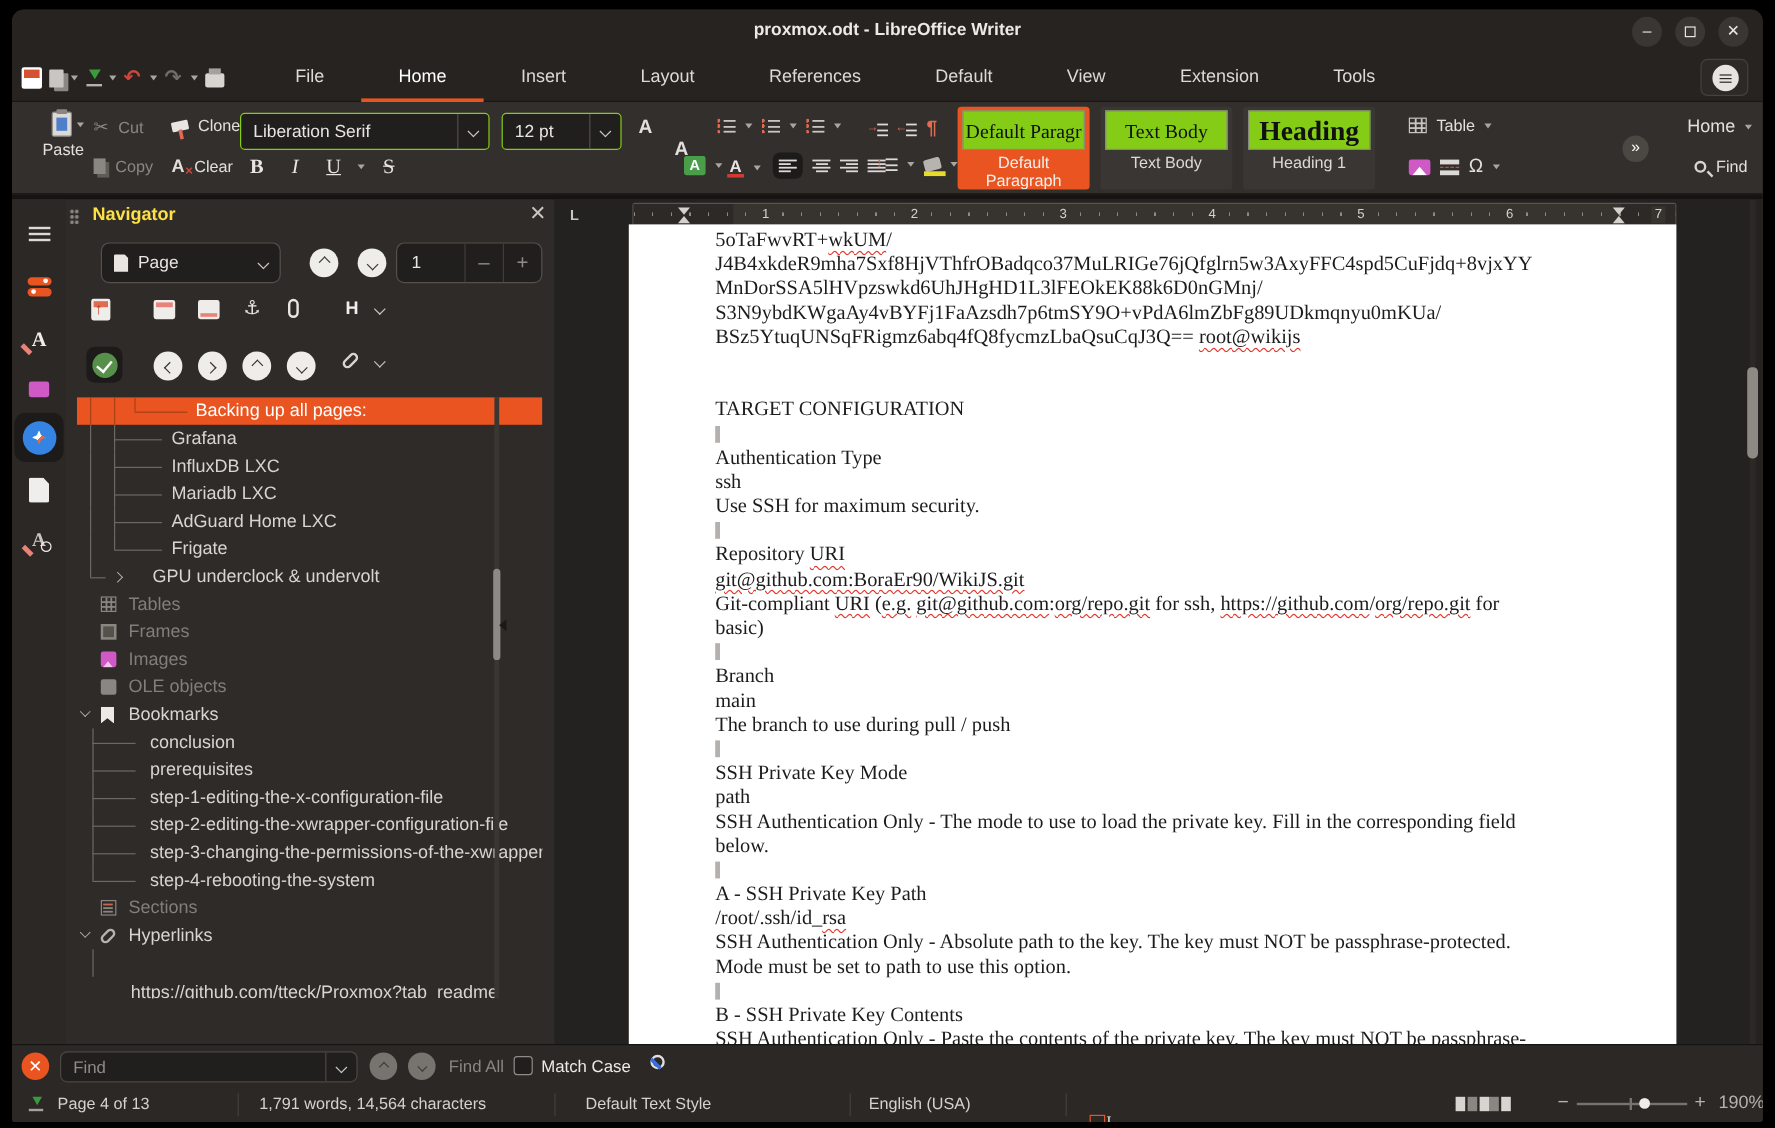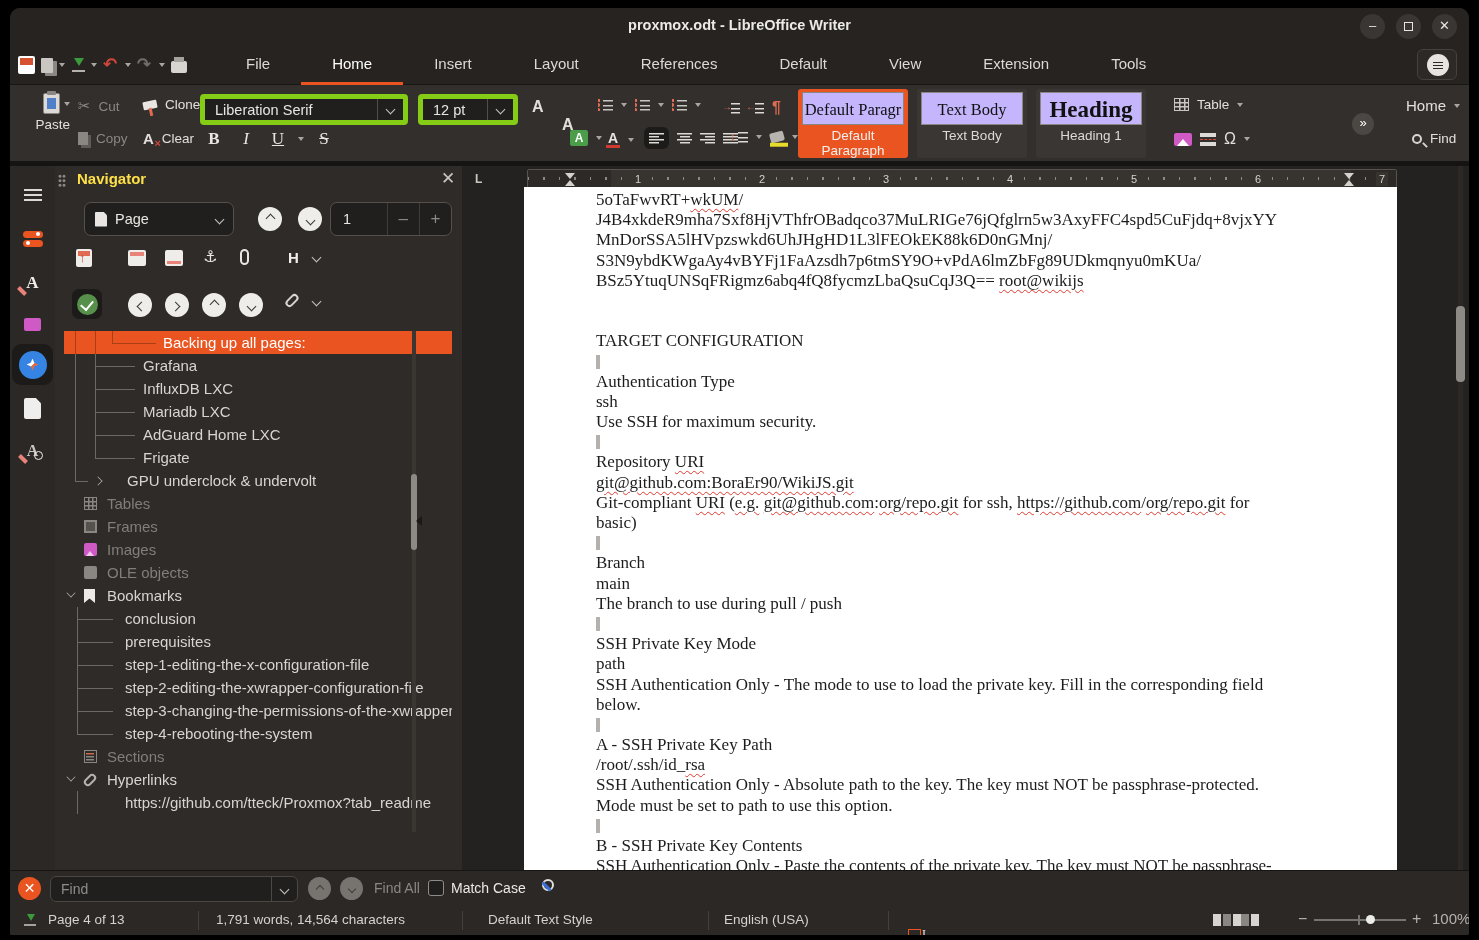--- a/index.html
+++ b/index.html
@@ -45,21 +45,21 @@
   .clip-ic{position:relative;width:17px;height:21px;background:#dcd9d6;border-radius:2px;border:1px solid #8a8783}
   .clip-ic::before{content:"";position:absolute;left:3px;top:-3px;width:9px;height:4px;background:#8a8783;border-radius:1px}
   .clip-ic::after{content:"";position:absolute;left:3px;top:4px;width:9px;height:11px;background:#4f7fc9}
   .big-btn{display:flex;flex-direction:column;align-items:flex-end;gap:3px}
   .scissors{font-size:15px;color:#8a8783}
   .copy-ic{width:10px;height:13px;background:#8a8783;box-shadow:3px 3px 0 #5f5c58}
   .clone-ic{width:14px;height:8px;background:#e8e5e2;border-radius:1px;position:relative;transform:rotate(-12deg)}
   .clone-ic::after{content:"";position:absolute;left:5px;top:7px;width:3px;height:8px;background:#e06a52}
   .clearA{position:relative;font-size:15px;font-weight:bold;color:#e2dfdc}
   .clearA::after{content:"×";position:absolute;right:-7px;bottom:-2px;color:#d0463a;font-size:11px}
-  .combo{display:flex;align-items:center;height:31px;background:#211f1d;border:5px solid #84cc16;border-radius:4px}
+  .combo{display:flex;align-items:center;height:31px;background:#211f1d;border:1px solid #84cc16;border-radius:4px}
   .combo .val{padding:0 10px;flex:1;font-size:14.5px;color:#e8e5e2}
   .combo .cbtn{width:26px;align-self:stretch;border-left:1px solid #514d49;display:flex;align-items:center;justify-content:center}
   .ch{display:inline-block;width:7px;height:7px;border-right:1.8px solid #c9c6c2;border-bottom:1.8px solid #c9c6c2}
   .ch.up{transform:rotate(-135deg)}.ch.down{transform:rotate(45deg)}.ch.left{transform:rotate(135deg)}.ch.right{transform:rotate(-45deg)}
   .fontA{font-size:16px;font-weight:bold;color:#e2dfdc;position:relative}
   .tbtn{font-family:"Liberation Serif",serif;font-size:17px;color:#e8e5e2;width:24px;text-align:center}
   .seg{display:flex;align-items:center;gap:8px}
   .icon-lines{width:15px;height:12px;background:
     linear-gradient(#c9c6c2,#c9c6c2) 5px 1px/10px 1.5px,
     linear-gradient(#c9c6c2,#c9c6c2) 5px 5.5px/10px 1.5px,
@@ -92,21 +92,21 @@
   .fc-A{font-size:14px;font-weight:bold;color:#e8e5e2;border-bottom:3.5px solid #cf3b30;padding:0 2px;line-height:13px}
   .spc-ic{position:relative;font-size:9px;font-weight:bold;color:#dcd9d6;letter-spacing:1px}
   .spc-ic::after{content:"↔";display:block;color:#e06a52;font-size:10px;margin-top:-2px;text-align:center}
   .sub-ic,.sup-ic{position:relative;font-size:15px;font-weight:bold;color:#dcd9d6}
   .sub-ic::after{content:"B";position:absolute;font-size:8px;color:#e06a52;right:-7px;bottom:-1px}
   .sup-ic::after{content:"B";position:absolute;font-size:8px;color:#e06a52;right:-7px;top:-1px}
   
   #style-gallery{position:absolute;left:788px;top:4px;display:flex;gap:9px;height:69px}
   .stylecard{width:110px;border-radius:3px;background:#3a3633;padding:3px 4px;text-align:center;overflow:hidden}
   .stylecard.selected{background:#e95420}
-  .sprev{background:#c4b5fd;color:#111;height:33px;line-height:33px;font-family:"Liberation Serif",serif;
+  .sprev{background:#84cc16;color:#111;height:33px;line-height:33px;font-family:"Liberation Serif",serif;
     font-size:16.5px;white-space:nowrap;overflow:hidden;border:1px solid #8a8783}
   .stylecard.s2 .sprev{font-size:23px;font-weight:bold}
   .slab{margin-top:3px;font-size:13.5px;color:#f2f0ee;line-height:15px;height:30px;overflow:hidden}
   .stylecard:not(.selected) .slab{color:#dcd9d6}
   .grid-ic{width:15px;height:13px;border:1.5px solid #c9c6c2;background:
     linear-gradient(#c9c6c2,#c9c6c2) 33% 0/1.5px 100%,
     linear-gradient(#c9c6c2,#c9c6c2) 75% 0/1.5px 100%,
     linear-gradient(#c9c6c2,#c9c6c2) 0 30%/100% 1.5px,
     linear-gradient(#c9c6c2,#c9c6c2) 0 70%/100% 1.5px;background-repeat:no-repeat}
   .img-ic{position:relative;width:18px;height:13px;background:#cf59c5;border-radius:2px;overflow:hidden}
@@ -610,21 +610,21 @@
             <i class="ticon ti-sections"></i>
             <span class="tlabel" style="left: 43px;">Sections</span>
           </div>
           <div class="trow">
             <span class="texp open" style="left: 3px;"></span>
             <i class="ticon ti-hyperlink"></i>
             <span class="tlabel" style="left: 43px;">Hyperlinks</span>
           </div>
           <div class="trow">
             <i class="tconn-v" style="left: 13px;"></i>
-            <span class="tlabel" style="left: 61px;">https://github.com/tteck/Proxmox?tab_readme</span>
+            <span class="tlabel" style="left: 45px; margin-top: 25px;">https://github.com/tteck/Proxmox?tab_readme</span>
           </div>
         </div>
 
     </div>
 
     <div class="nav-vscroll"></div>
     <div class="nav-vthumb" style="top:308px;height:76px"></div>
     <i class="collapse-arr" style="top:350px"></i>
 
     <div class="docarea">
@@ -710,15 +710,15 @@
     <i class="ssep" style="left:698px"></i>
     <span class="st" style="left:714px">English (USA)</span>
     <i class="ssep" style="left:878px"></i>
     <i class="ins-ic st" style="left:898px;top:9px"></i>
     <span class="st" style="left:1203px;top:8px"><span class="vw"></span><span class="vw half"></span><span class="vw" style="margin-right:0"></span><span class="vw half"></span><span class="vw"></span></span>
     <span class="st" style="left:1288px;top:4px;color:#b5b2ae;font-size:16px">−</span>
     <i class="slider-track" style="left:1304px"></i>
     <i class="slider-tick" style="left:1348px"></i>
     <i class="slider-thumb" style="left:1356px"></i>
     <span class="st" style="left:1402px;top:4px;color:#b5b2ae;font-size:16px">+</span>
-    <span class="st szn" style="left:1422px">100%</span>
+    <span class="st szn" style="left:1422px">190%</span>
   </div>
 </div>
 
 </body></html>

